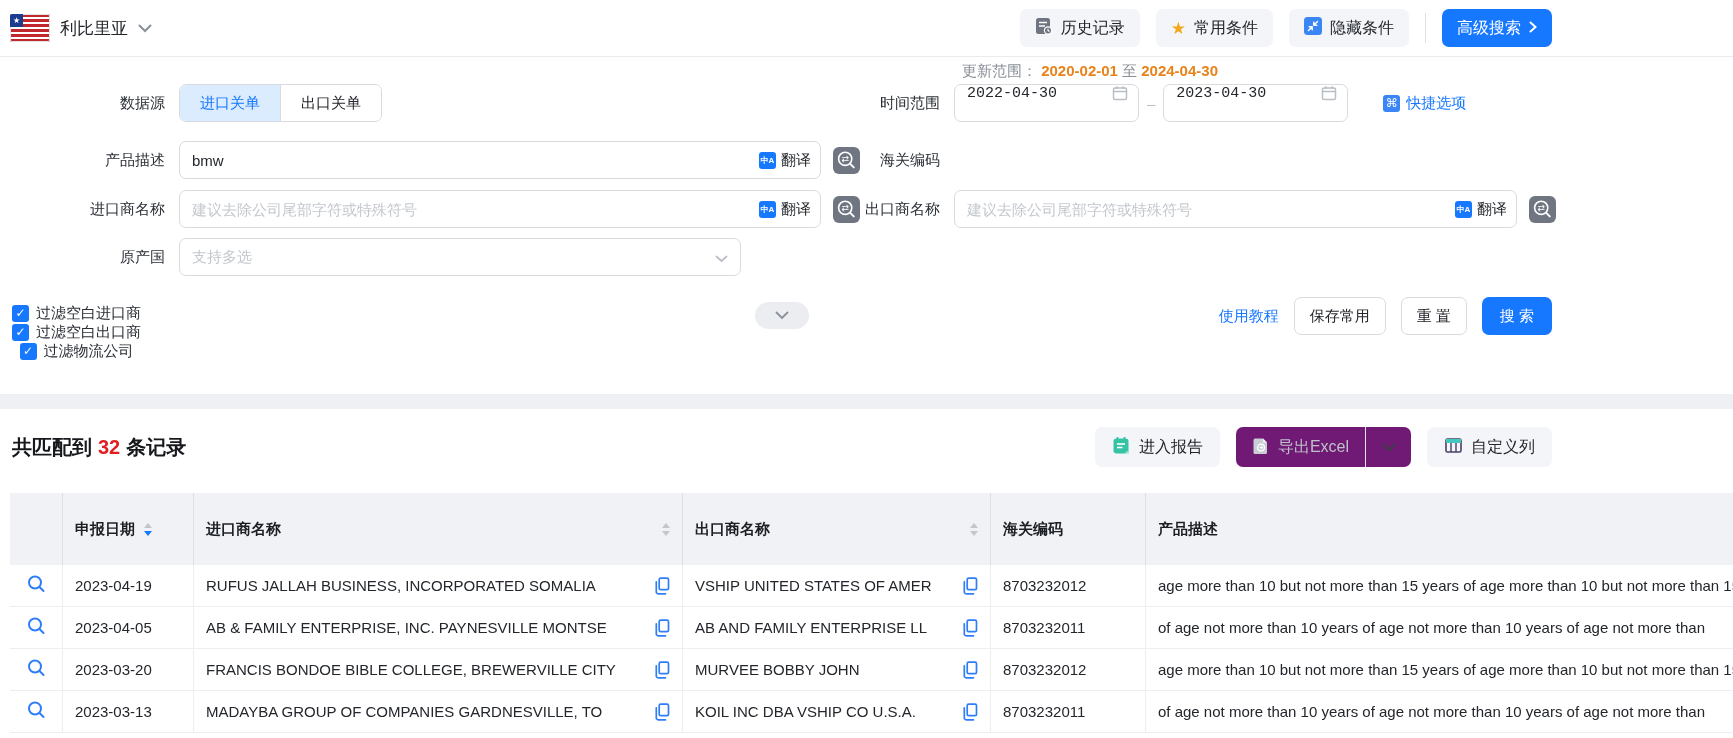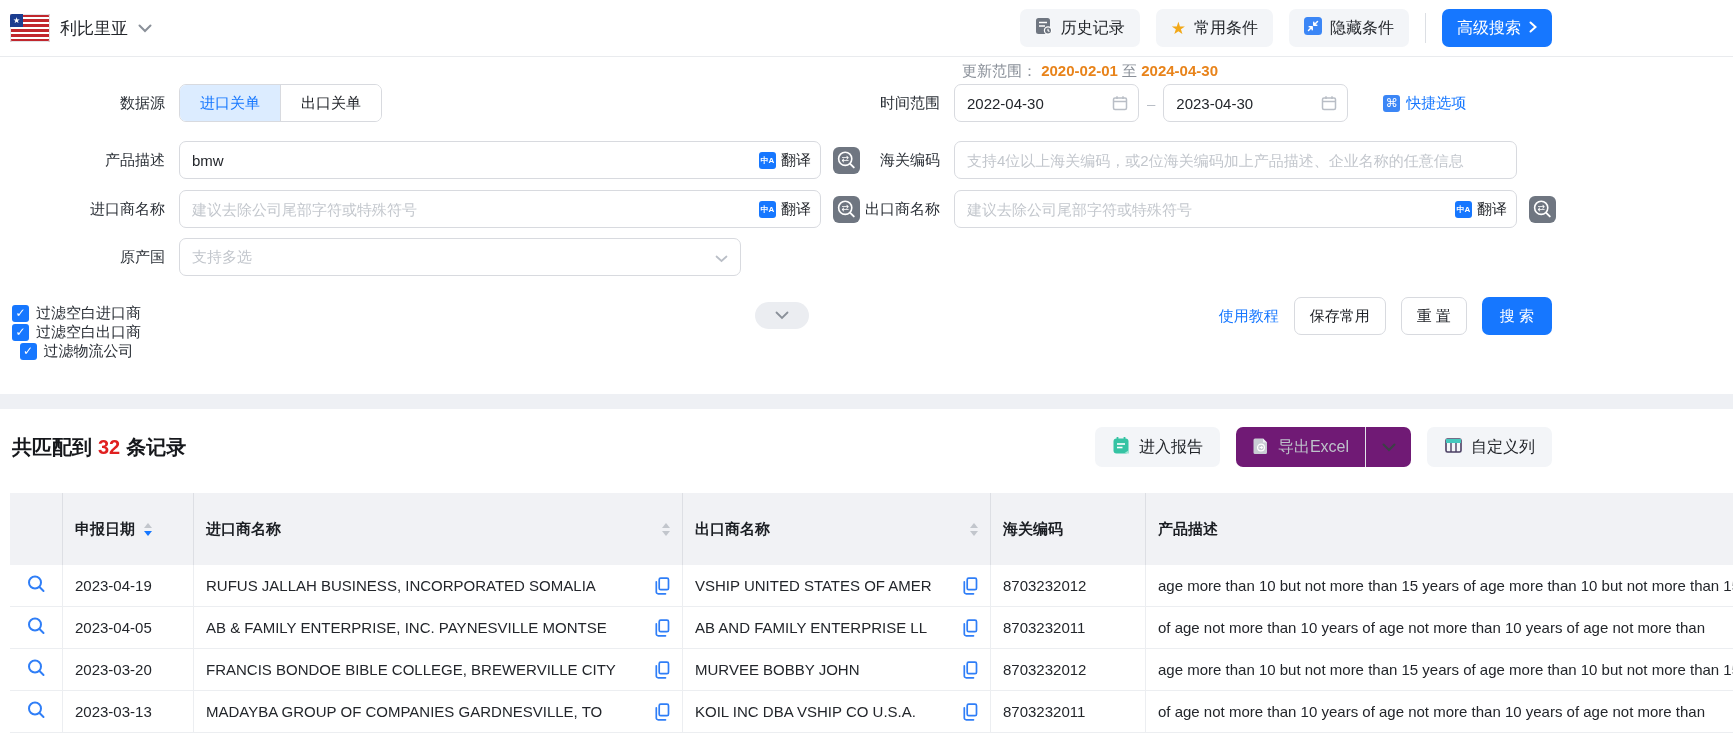--- a/index.html
+++ b/index.html
@@ -47,21 +47,21 @@
     background:transparent; border:none; font-size:15px; color:#23262b; cursor:pointer; font-family:inherit; }
   .tr-ico { width:17px; height:17px; border-radius:3px; background:#1677ff; color:#fff; font-size:8px;
     display:flex; align-items:center; justify-content:center; font-weight:700; letter-spacing:0; }
   .mode-ico { margin-left:12px; cursor:pointer; display:inline-flex; flex:none; }
 
   .select { position:relative; width:562px; height:38px; border:1px solid #d8dadf; border-radius:7px;
     display:flex; align-items:center; padding:0 12px; font-size:15px; color:#c3c7cd; cursor:pointer; }
   .select .sel-chev { position:absolute; right:12px; }
 
   .date-input { position:relative; width:185px; height:38px; border:1px solid #d8dadf; border-radius:7px;
-    display:flex; align-items:center; padding:0 34px 0 12px; font-size:15px; color:#23262b; cursor:pointer; }
+    display:flex; align-items:flex-start; padding:0 34px 0 12px; font-size:15px; color:#23262b; cursor:pointer;font-family:Liberation Mono, monospace; }
   .date-input .cal { position:absolute; right:10px; display:inline-flex; }
   .date-sep { color:#b9bec6; margin:0 8px; font-size:15px; }
   .quick { display:inline-flex; align-items:center; gap:6px; margin-left:35px; color:#1677ff;
     font-size:15px; cursor:pointer; }
   .cmd-ico { width:17px; height:17px; border-radius:3px; background:#3b86f6; color:#fff; font-size:12px;
     display:flex; align-items:center; justify-content:center; }
 
   .filters-left { position:absolute; top:247px; left:12px; display:flex; align-items:center;flex-direction:column; }
   .cb-item { display:flex; align-items:center; gap:7px; margin-right:34px; cursor:pointer; }
   .cb { width:17px; height:17px; border-radius:3px; background:#1677ff; position:relative; flex:none; }
@@ -228,23 +228,20 @@
           <rect width="27" height="27" rx="6" fill="#6f7681"></rect>
           <circle cx="12.2" cy="11.8" r="6.6" fill="none" stroke="#fff" stroke-width="1.6"></circle>
           <line x1="17.2" y1="16.8" x2="20.8" y2="20.4" stroke="#fff" stroke-width="1.9" stroke-linecap="round"></line>
           <text x="12.2" y="14.6" font-size="9" fill="#fff" text-anchor="middle">⇄</text>
         </svg>
     </span>
   </div>
 
   <div class="frow" style="top:84px; left:855px;">
     <span class="flabel">海关编码</span>
-    <div class="input-wrap w-right">
-      <input class="tin" placeholder="支持4位以上海关编码，或2位海关编码加上产品描述、企业名称的任意信息" style="">
-    </div>
   </div>
 
   <div class="frow" style="top:133px; left:80px;">
     <span class="flabel">进口商名称</span>
     <div class="input-wrap w-left">
       <input class="tin" placeholder="建议去除公司尾部字符或特殊符号" style="">
       <button class="translate-btn">
         <span class="tr-ico">中A</span>
         <span>翻译</span>
       </button>

